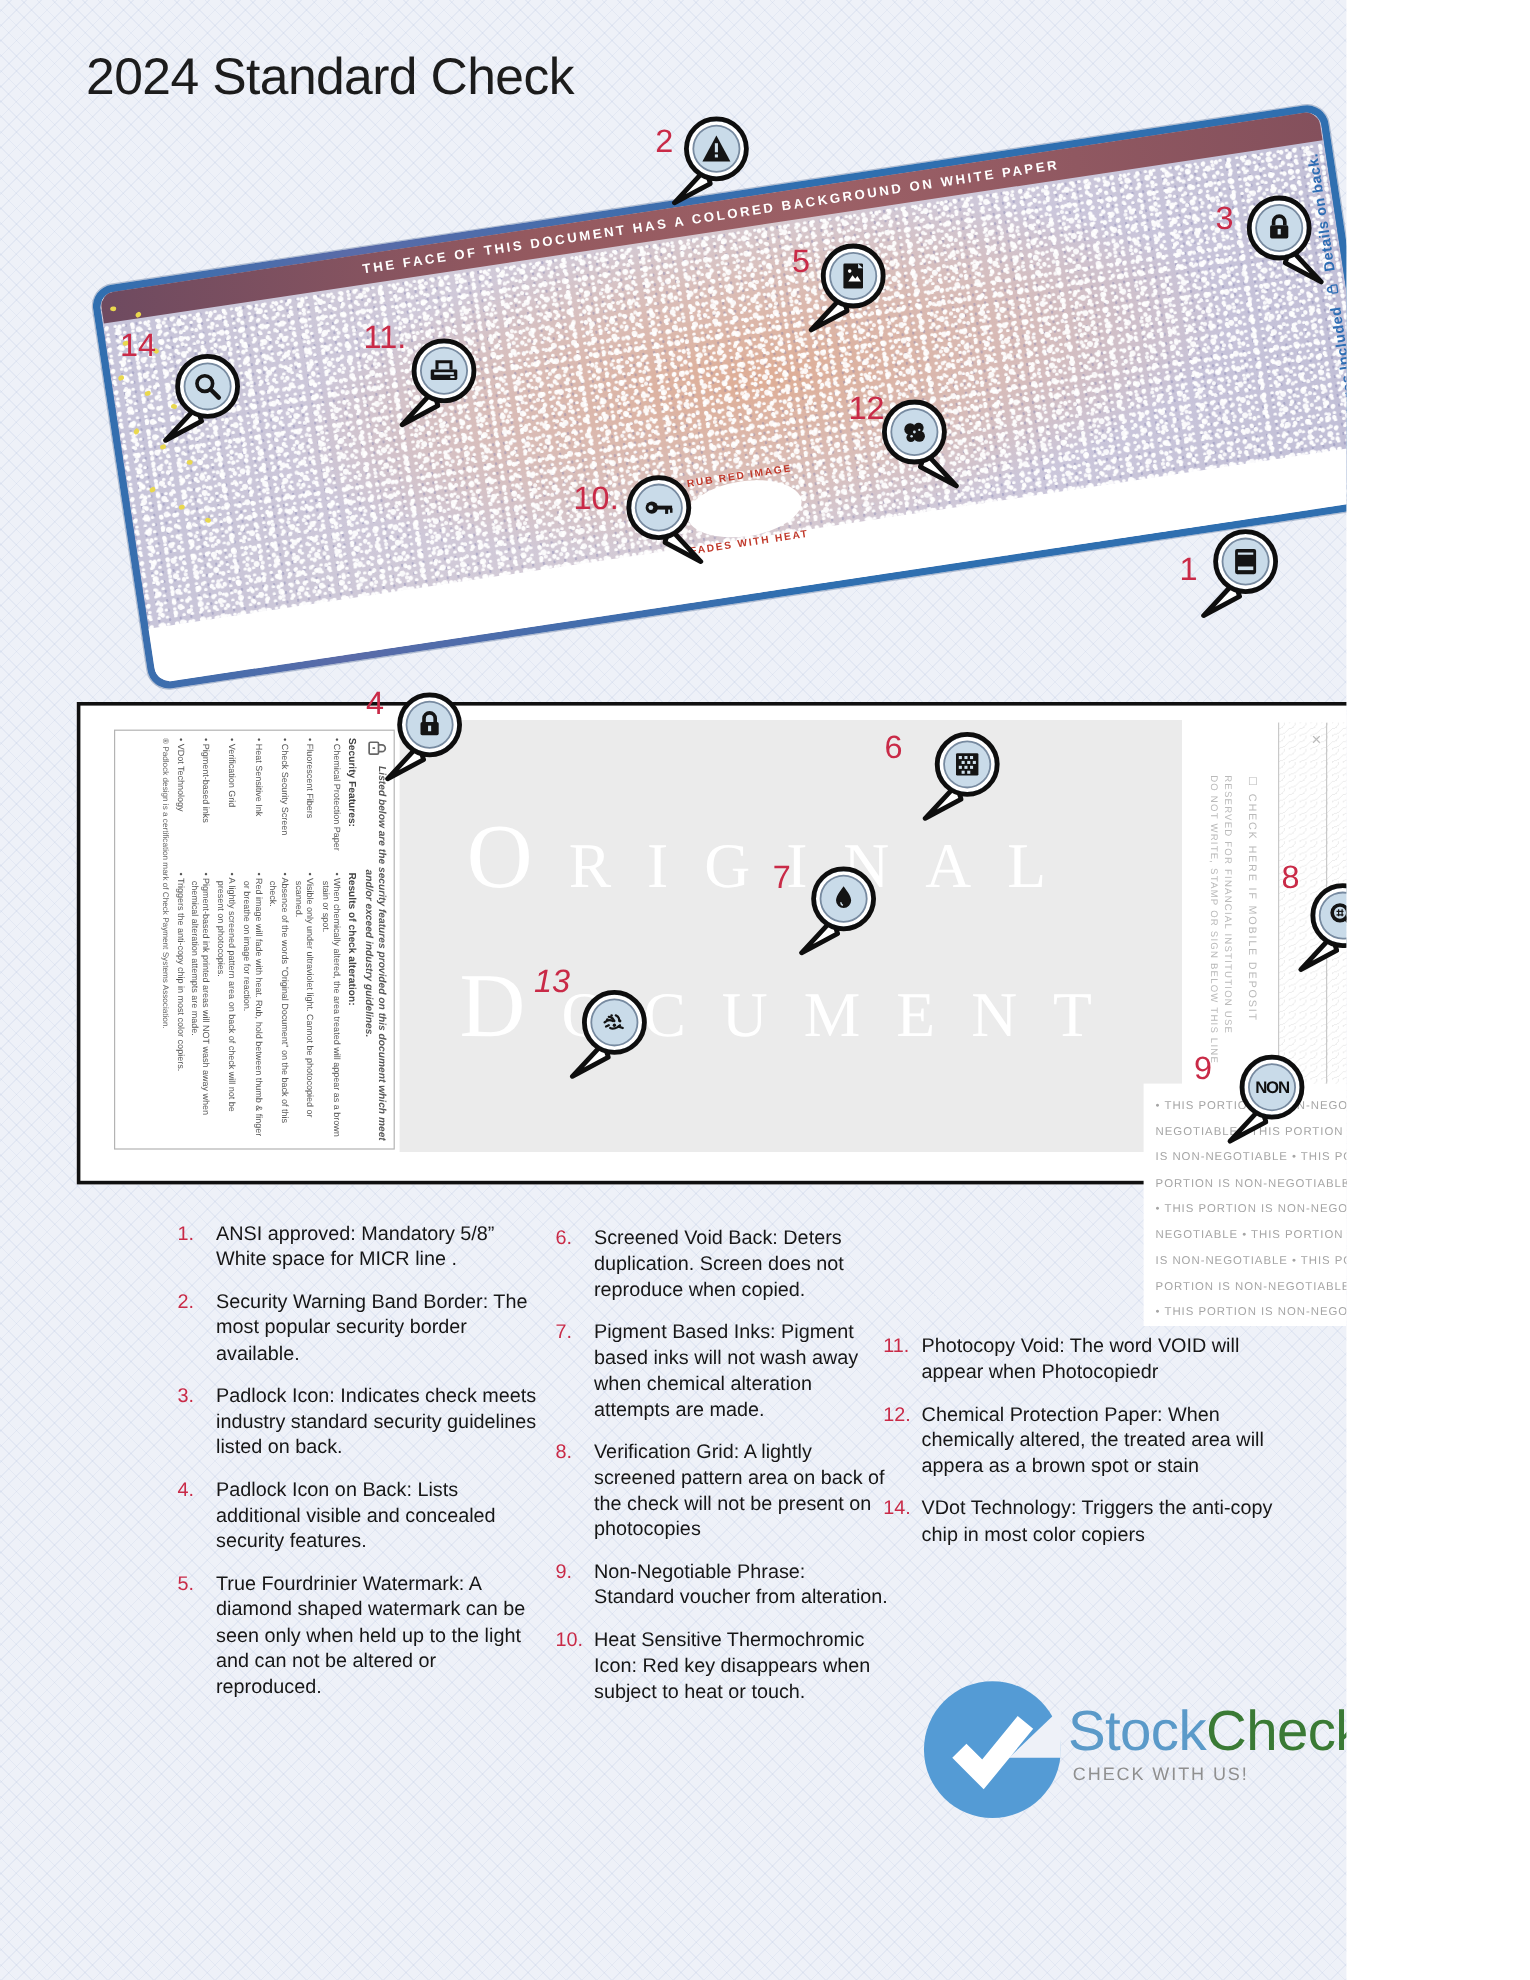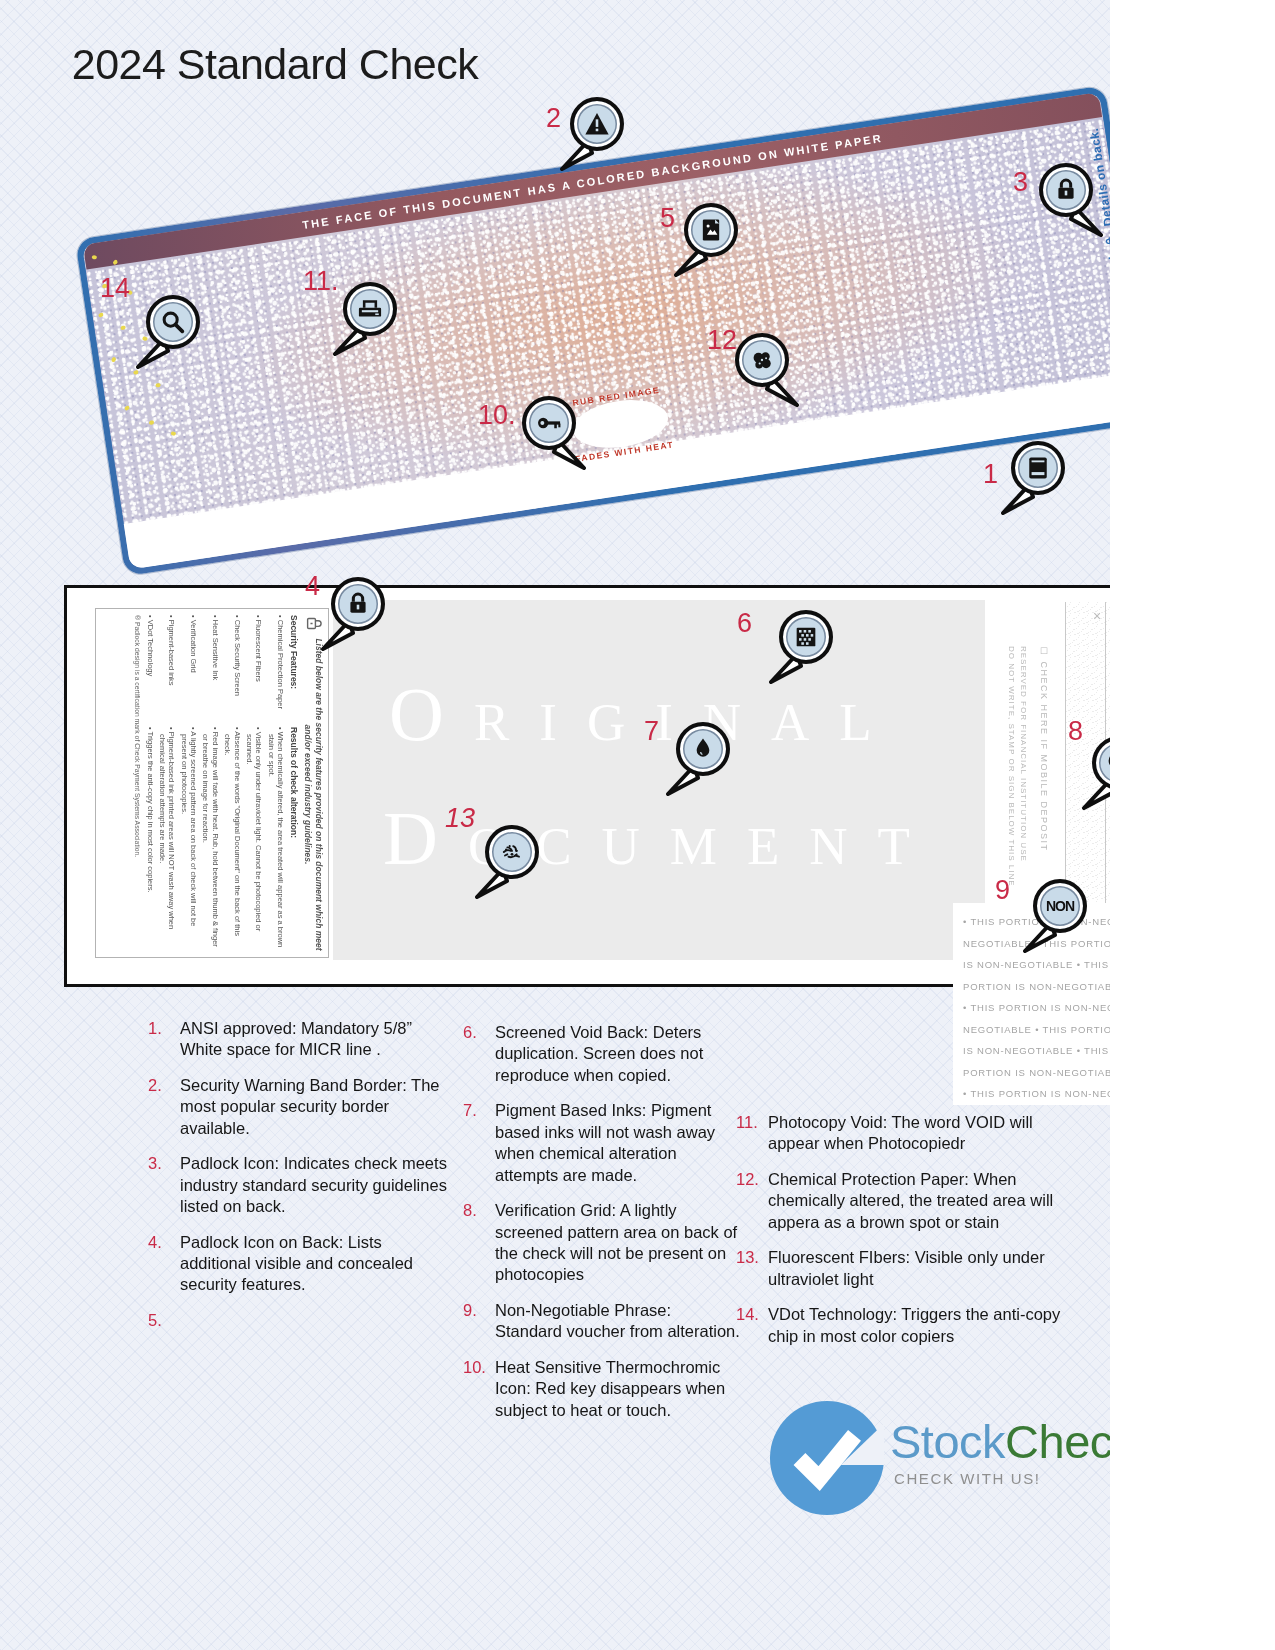--- a/index.html
+++ b/index.html
@@ -2,20 +2,21 @@
 <html><head>
 <meta charset="utf-8">
 <style>
   html,body{margin:0;padding:0;background:#fff;}
   .page{position:relative;width:1110px;height:1650px;overflow:hidden;
     font-family:"Liberation Sans",sans-serif;
     background-color:#eef1f8;
     background-image:
       repeating-linear-gradient(45deg, rgba(160,178,215,.14) 0 1px, transparent 1px 9px),
       repeating-linear-gradient(-45deg, rgba(160,178,215,.14) 0 1px, transparent 1px 9px);
+    padding-left: 12px;
   }
   
   .title{position:absolute;left:55px;top:38px;width:440px;text-align:center;
     font-size:43px;line-height:1.22;color:#1c1c1c;letter-spacing:-.5px;}
   
   .check-front{position:absolute;left:75px;top:240px;width:1041px;height:340px;
     transform:rotate(-8.55deg);transform-origin:0 0;
     background:linear-gradient(100deg,#2f6fb0,#5a6ba8 20%,#2f6fb0 55%,#2f6fb0);
     border-radius:18px;padding:0;box-shadow:0 0 0 1px rgba(40,70,120,.3);}
   .cf-body{position:absolute;left:6px;top:6px;right:6px;bottom:6px;border-radius:13px;overflow:hidden;
@@ -464,20 +465,21 @@
     <div class="fitem">
         <span class="fnum">3.</span>
         <span>Padlock Icon: Indicates check meets  industry standard security guidelines listed on back.</span>
       </div>
     <div class="fitem">
         <span class="fnum">4.</span>
         <span>Padlock Icon on Back: Lists additional visible and concealed security features.</span>
       </div>
     <div class="fitem">
         <span class="fnum">5.</span>
+        <span>True Fourdrinier Watermark: A diamond shaped watermark can be seen only when held up to the light and can not be altered or reproduced.</span>
       </div>
   </div>
   <div class="flist" style="left:463px;top:1022px;width:278px;">
     <div class="fitem">
         <span class="fnum">6.</span>
         <span>Screened Void Back: Deters duplication. Screen does not reproduce when copied.</span>
       </div>
     <div class="fitem">
         <span class="fnum">7.</span>
         <span>Pigment Based Inks: Pigment based inks will not wash away when chemical alteration attempts are made.</span>
@@ -496,24 +498,20 @@
       </div>
   </div>
   <div class="flist" style="left:736px;top:1112px;width:345px;">
     <div class="fitem">
         <span class="fnum">11.</span>
         <span>Photocopy Void: The word VOID will appear when Photocopiedr</span>
       </div>
     <div class="fitem">
         <span class="fnum">12.</span>
         <span>Chemical Protection Paper: When chemically altered, the treated area will appera as a brown spot or stain</span>
-      </div>
-    <div class="fitem">
-        <span class="fnum">13.</span>
-        <span>Fluorescent FIbers:  Visible only under ultraviolet light</span>
       </div>
     <div class="fitem">
         <span class="fnum">14.</span>
         <span>VDot Technology: Triggers the anti-copy chip in most color copiers</span>
       </div>
   </div>
 
   <div class="logo">
     <svg class="mark" width="118" height="124" viewBox="0 0 120 126">
       <circle cx="60" cy="63" r="58" fill="#549bd5"></circle>

